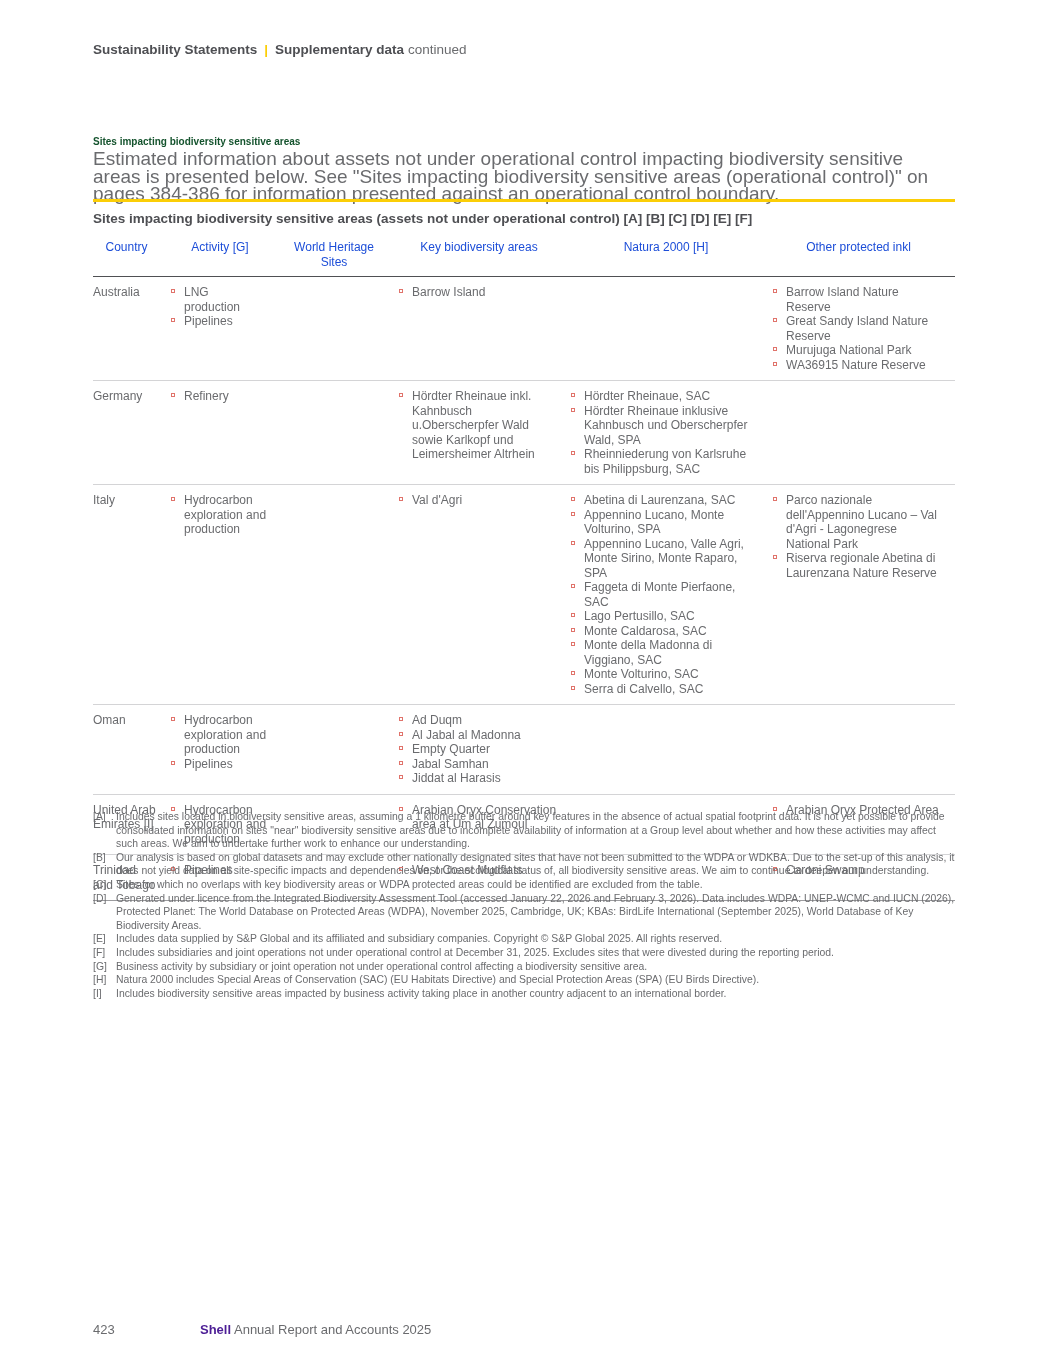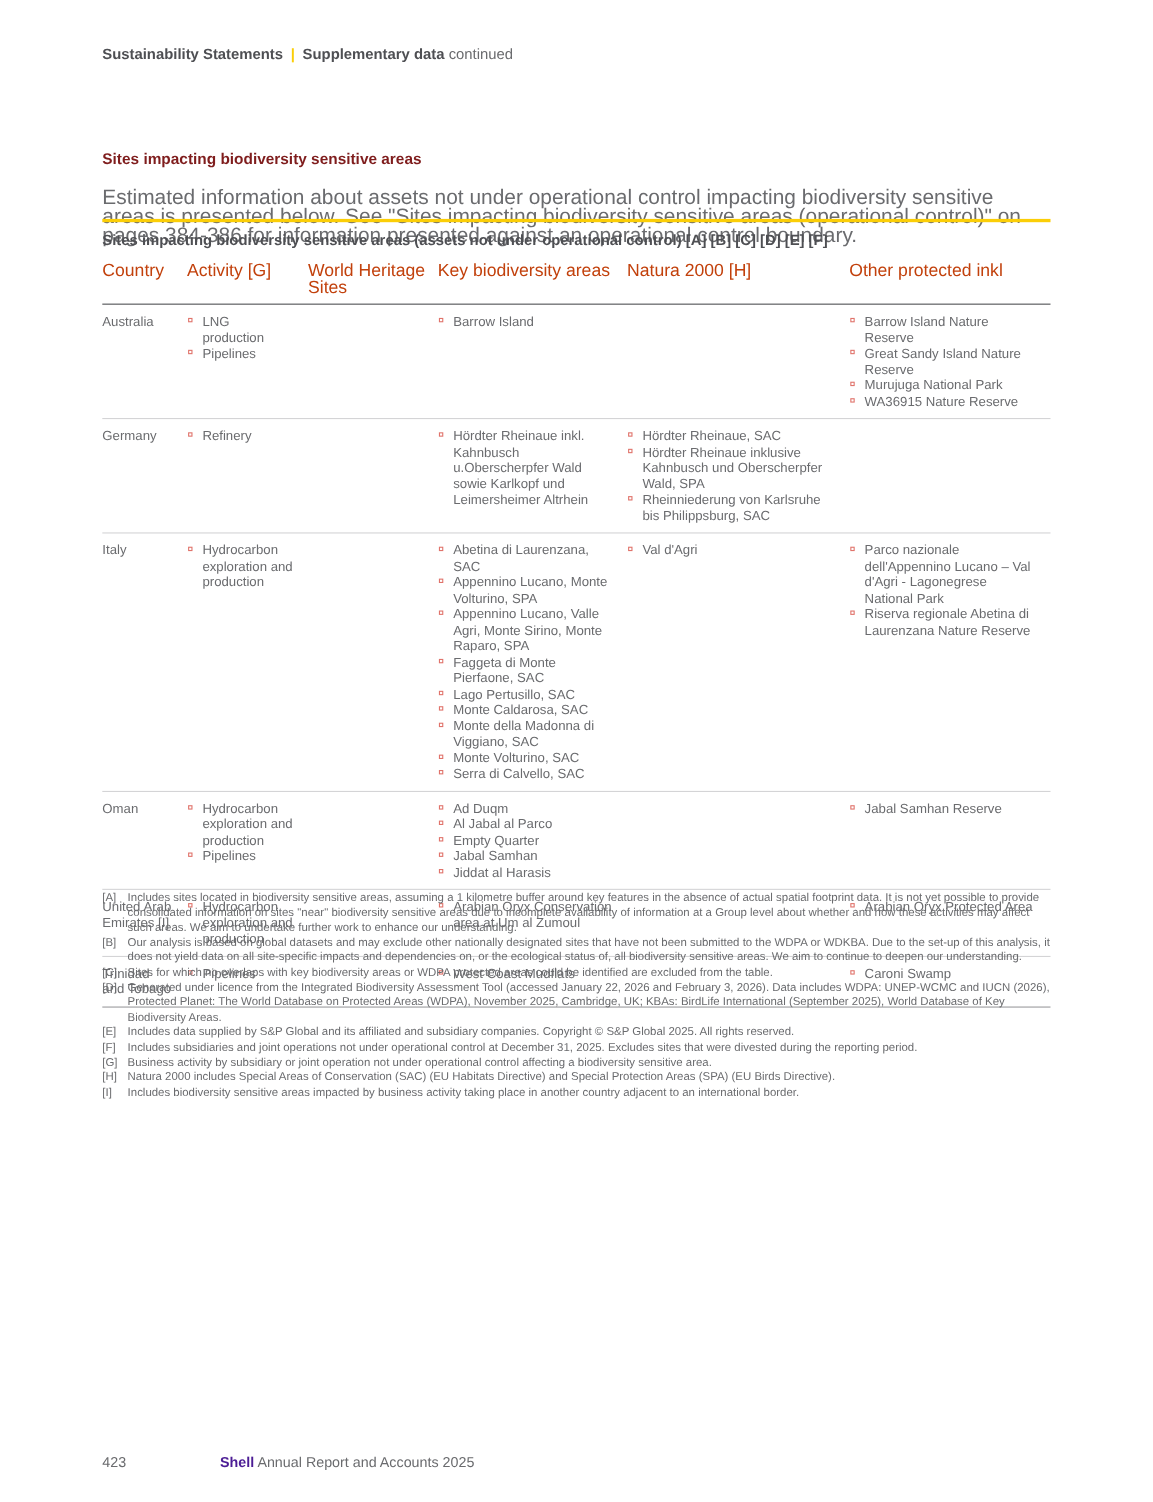--- a/index.html
+++ b/index.html
@@ -10,36 +10,36 @@
   }
   .content { position:absolute; left:93px; width:862px; }
 
   
   .topbar { top:42px; font-size:13.5px; color:#6a6b6e; }
   .topbar .hd-bold { font-weight:bold; color:#4e4f53; }
   .topbar .pipe { color:#FBCE07; font-weight:bold; margin:0 7px; }
 
   
   .intro { top:136px; }
-  .intro h3 { font-size:14px; font-weight:bold; color:#7f1d1d; margin-bottom:19px; }
+  .intro h3 { font-size:10px; font-weight:bold; color:#14532d; margin-bottom:3px; }
   .intro p { font-size:19px; line-height:17.5px; color:#6a6b6e; }
 
   .rule-yellow { top:199px; height:3px; background:#FBCE07; }
 
   .table-title { top:211px; font-size:13.5px; font-weight:bold; color:#4e4f53; }
 
   
   .bio-table { top:236px; }
   .t-row {
     display:grid;
     grid-template-columns:77px 110px 118px 172px 202px 183px;
     color:#6a6b6e; font-size:12px; line-height:14.5px;
   }
   .t-head { border-bottom:1.5px solid #4f5053; }
-  .t-head .th { padding:4px 10px 7px 0; font-size:16px; color:#c2410c; }
+  .t-head .th { padding:4px 10px 7px 0; font-size:12px; color:#1d4ed8;text-align:center; }
   .t-body .t-row { border-bottom:1px solid #d4d4d6; }
   .t-body .t-row:last-child { border-bottom:1px solid #9b9b9e; }
   .td { padding:8px 12px 8px 0; }
   .cell-list { list-style:none; }
   .cell-list li { display:flex; margin-bottom:0; }
   .blt {
     flex:none; width:4px; height:4px; margin:4px 9px 0 1px;
     border:1.2px solid #e0736b; background:#fff;
   }
   .li-text { flex:1; }
@@ -183,20 +183,28 @@
               </li>
             </ul>
           </div>
           <div class="td">
             <ul class="cell-list"></ul>
           </div>
           <div class="td">
             <ul class="cell-list">
               <li>
                 <span class="blt"></span>
+                <span class="li-text">Val d'Agri</span>
+              </li>
+            </ul>
+          </div>
+          <div class="td">
+            <ul class="cell-list">
+              <li>
+                <span class="blt"></span>
                 <span class="li-text">Abetina di Laurenzana, SAC</span>
               </li>
               <li>
                 <span class="blt"></span>
                 <span class="li-text">Appennino Lucano, Monte Volturino, SPA</span>
               </li>
               <li>
                 <span class="blt"></span>
                 <span class="li-text">Appennino Lucano, Valle Agri, Monte Sirino, Monte Raparo, SPA</span>
               </li>
@@ -223,28 +231,20 @@
               <li>
                 <span class="blt"></span>
                 <span class="li-text">Serra di Calvello, SAC</span>
               </li>
             </ul>
           </div>
           <div class="td">
             <ul class="cell-list">
               <li>
                 <span class="blt"></span>
-                <span class="li-text">Val d'Agri</span>
-              </li>
-            </ul>
-          </div>
-          <div class="td">
-            <ul class="cell-list">
-              <li>
-                <span class="blt"></span>
                 <span class="li-text">Parco nazionale dell'Appennino Lucano – Val d'Agri - Lagonegrese National Park</span>
               </li>
               <li>
                 <span class="blt"></span>
                 <span class="li-text">Riserva regionale Abetina di Laurenzana Nature Reserve</span>
               </li>
             </ul>
           </div>
         </div>
         <div class="t-row">
@@ -265,46 +265,38 @@
             <ul class="cell-list"></ul>
           </div>
           <div class="td">
             <ul class="cell-list">
               <li>
                 <span class="blt"></span>
                 <span class="li-text">Ad Duqm</span>
               </li>
               <li>
                 <span class="blt"></span>
-                <span class="li-text">Al Jabal al Parco</span>
+                <span class="li-text">Al Jabal al Madonna</span>
               </li>
               <li>
                 <span class="blt"></span>
                 <span class="li-text">Empty Quarter</span>
               </li>
               <li>
                 <span class="blt"></span>
                 <span class="li-text">Jabal Samhan</span>
               </li>
               <li>
                 <span class="blt"></span>
                 <span class="li-text">Jiddat al Harasis</span>
               </li>
             </ul>
           </div>
           <div class="td">
             <ul class="cell-list"></ul>
-          </div>
-          <div class="td">
-            <ul class="cell-list">
-              <li>
-                <span class="blt"></span>
-                <span class="li-text">Jabal Samhan Reserve</span>
-              </li>
-            </ul>
           </div>
         </div>
         <div class="t-row">
           <div class="td">United Arab Emirates [I]</div>
           <div class="td">
             <ul class="cell-list">
               <li>
                 <span class="blt"></span>
                 <span class="li-text">Hydrocarbon exploration and production</span>
               </li>

